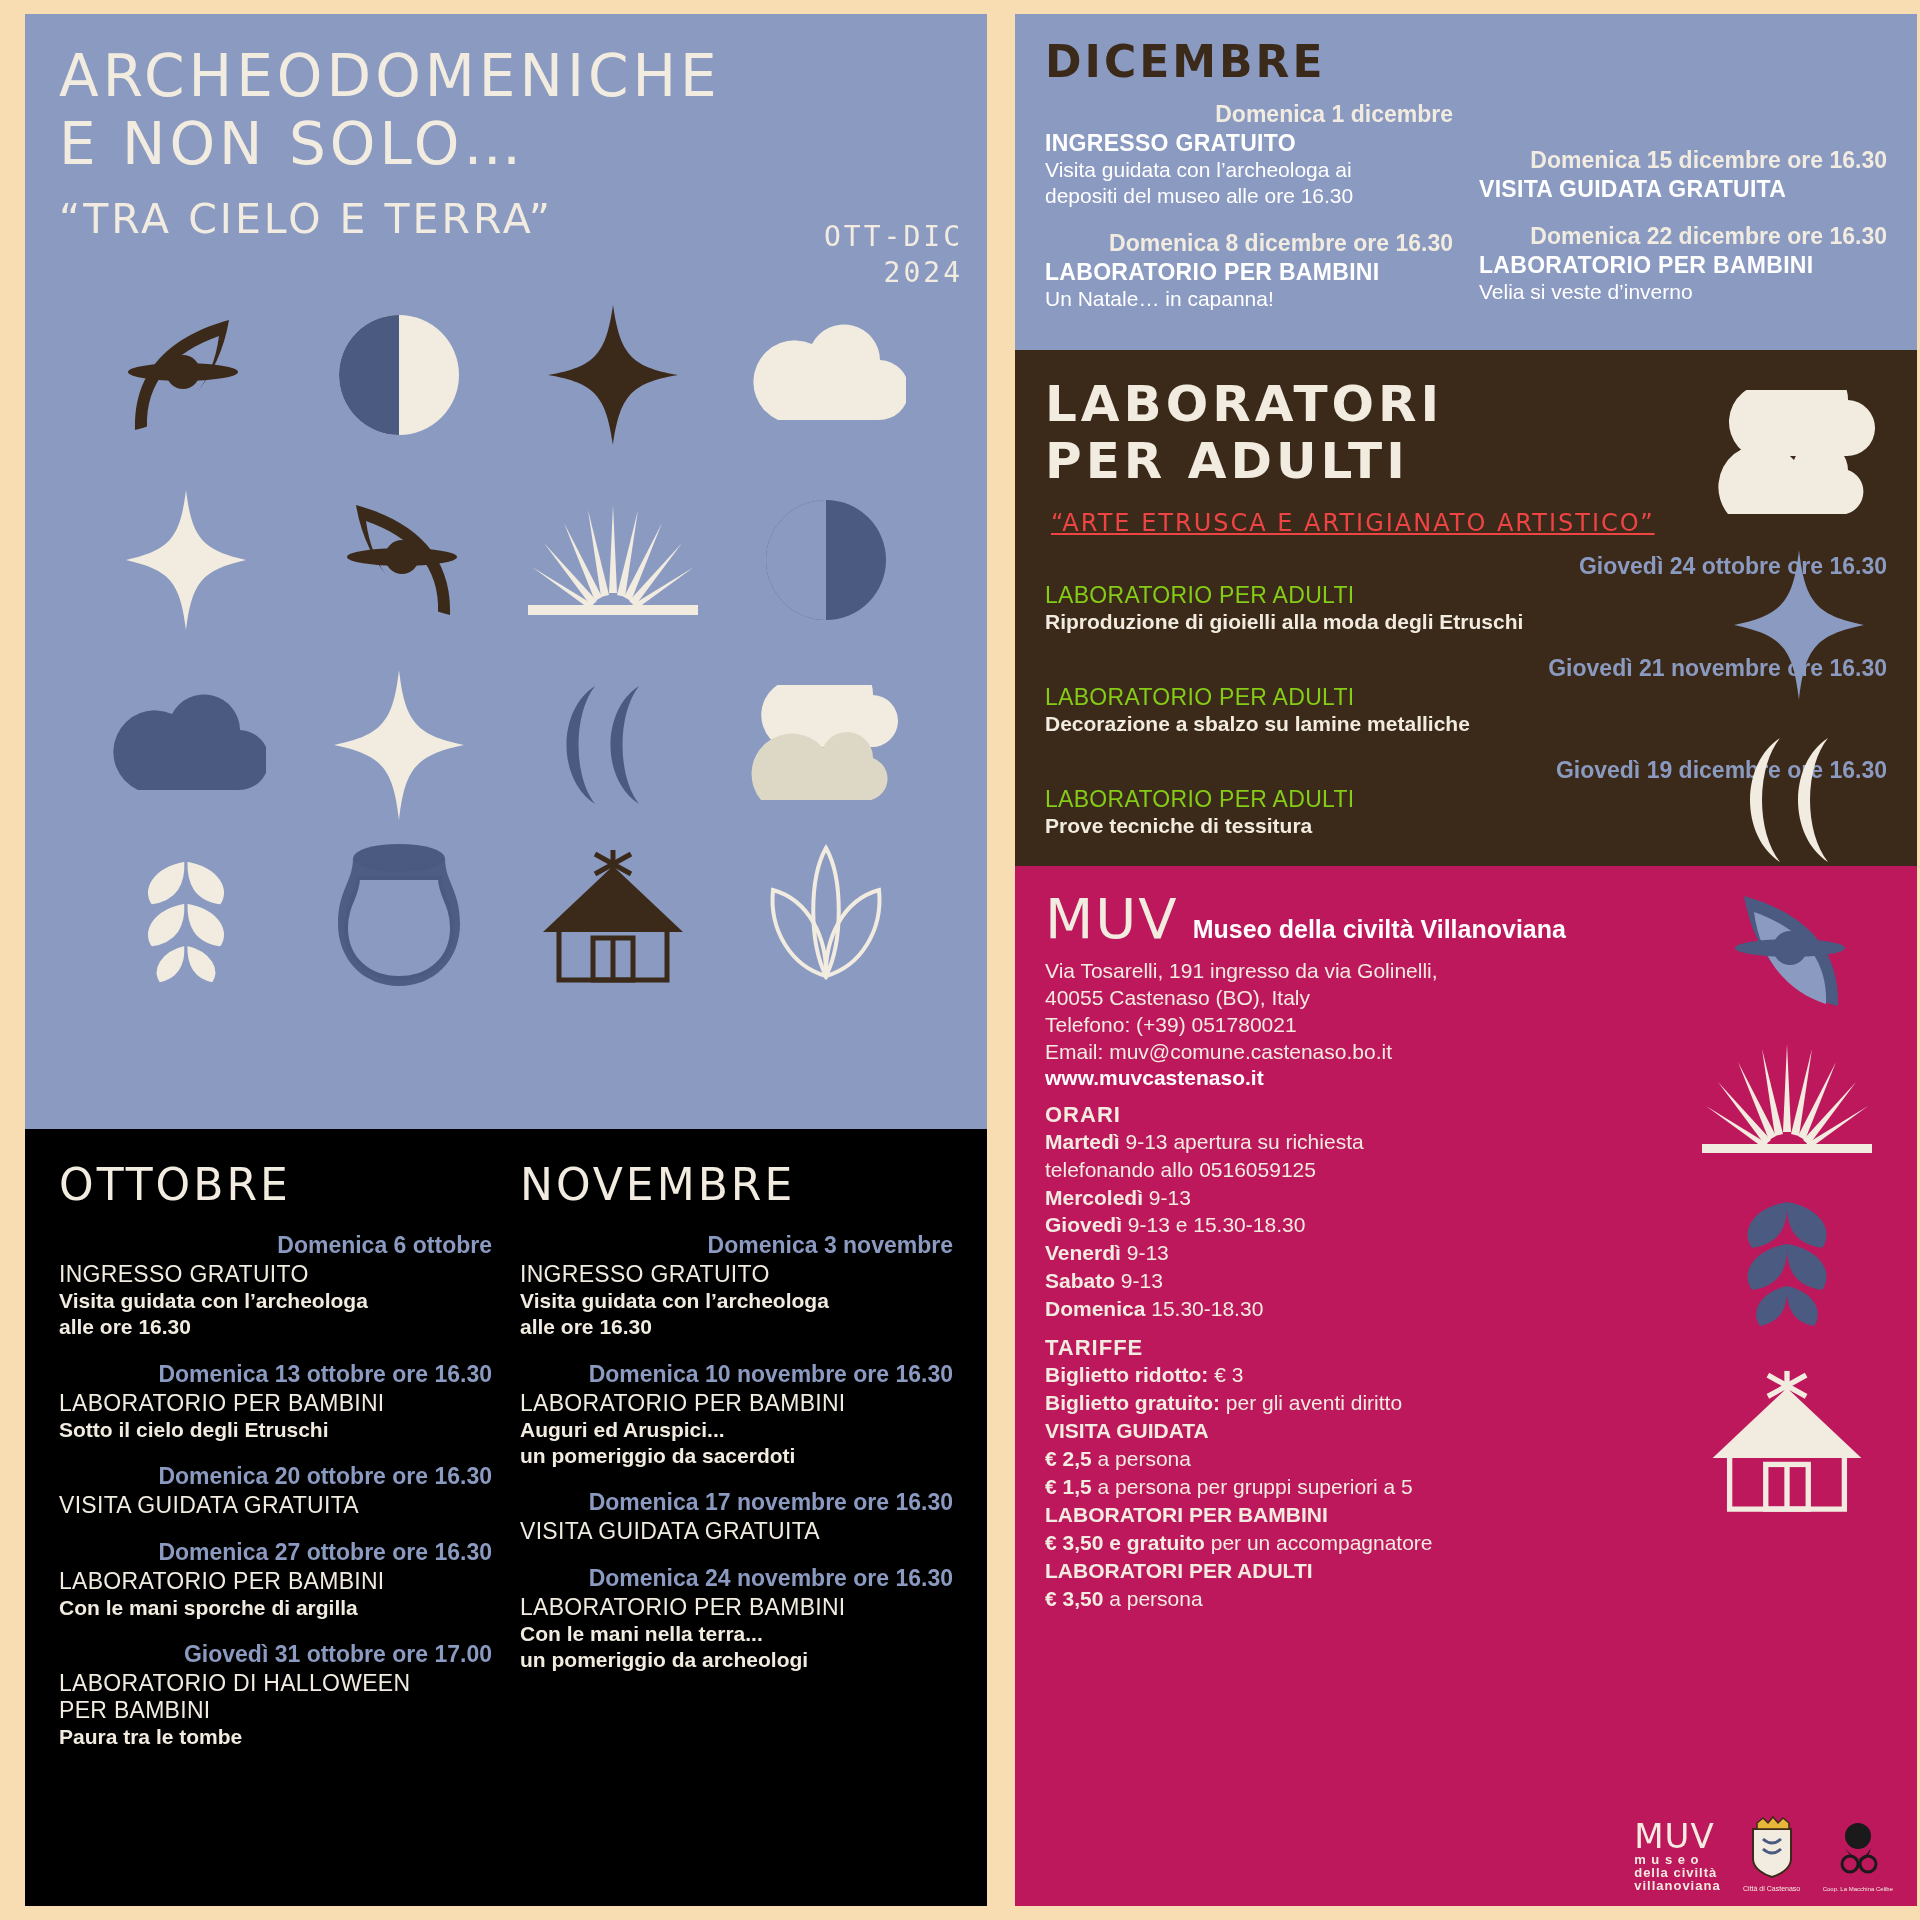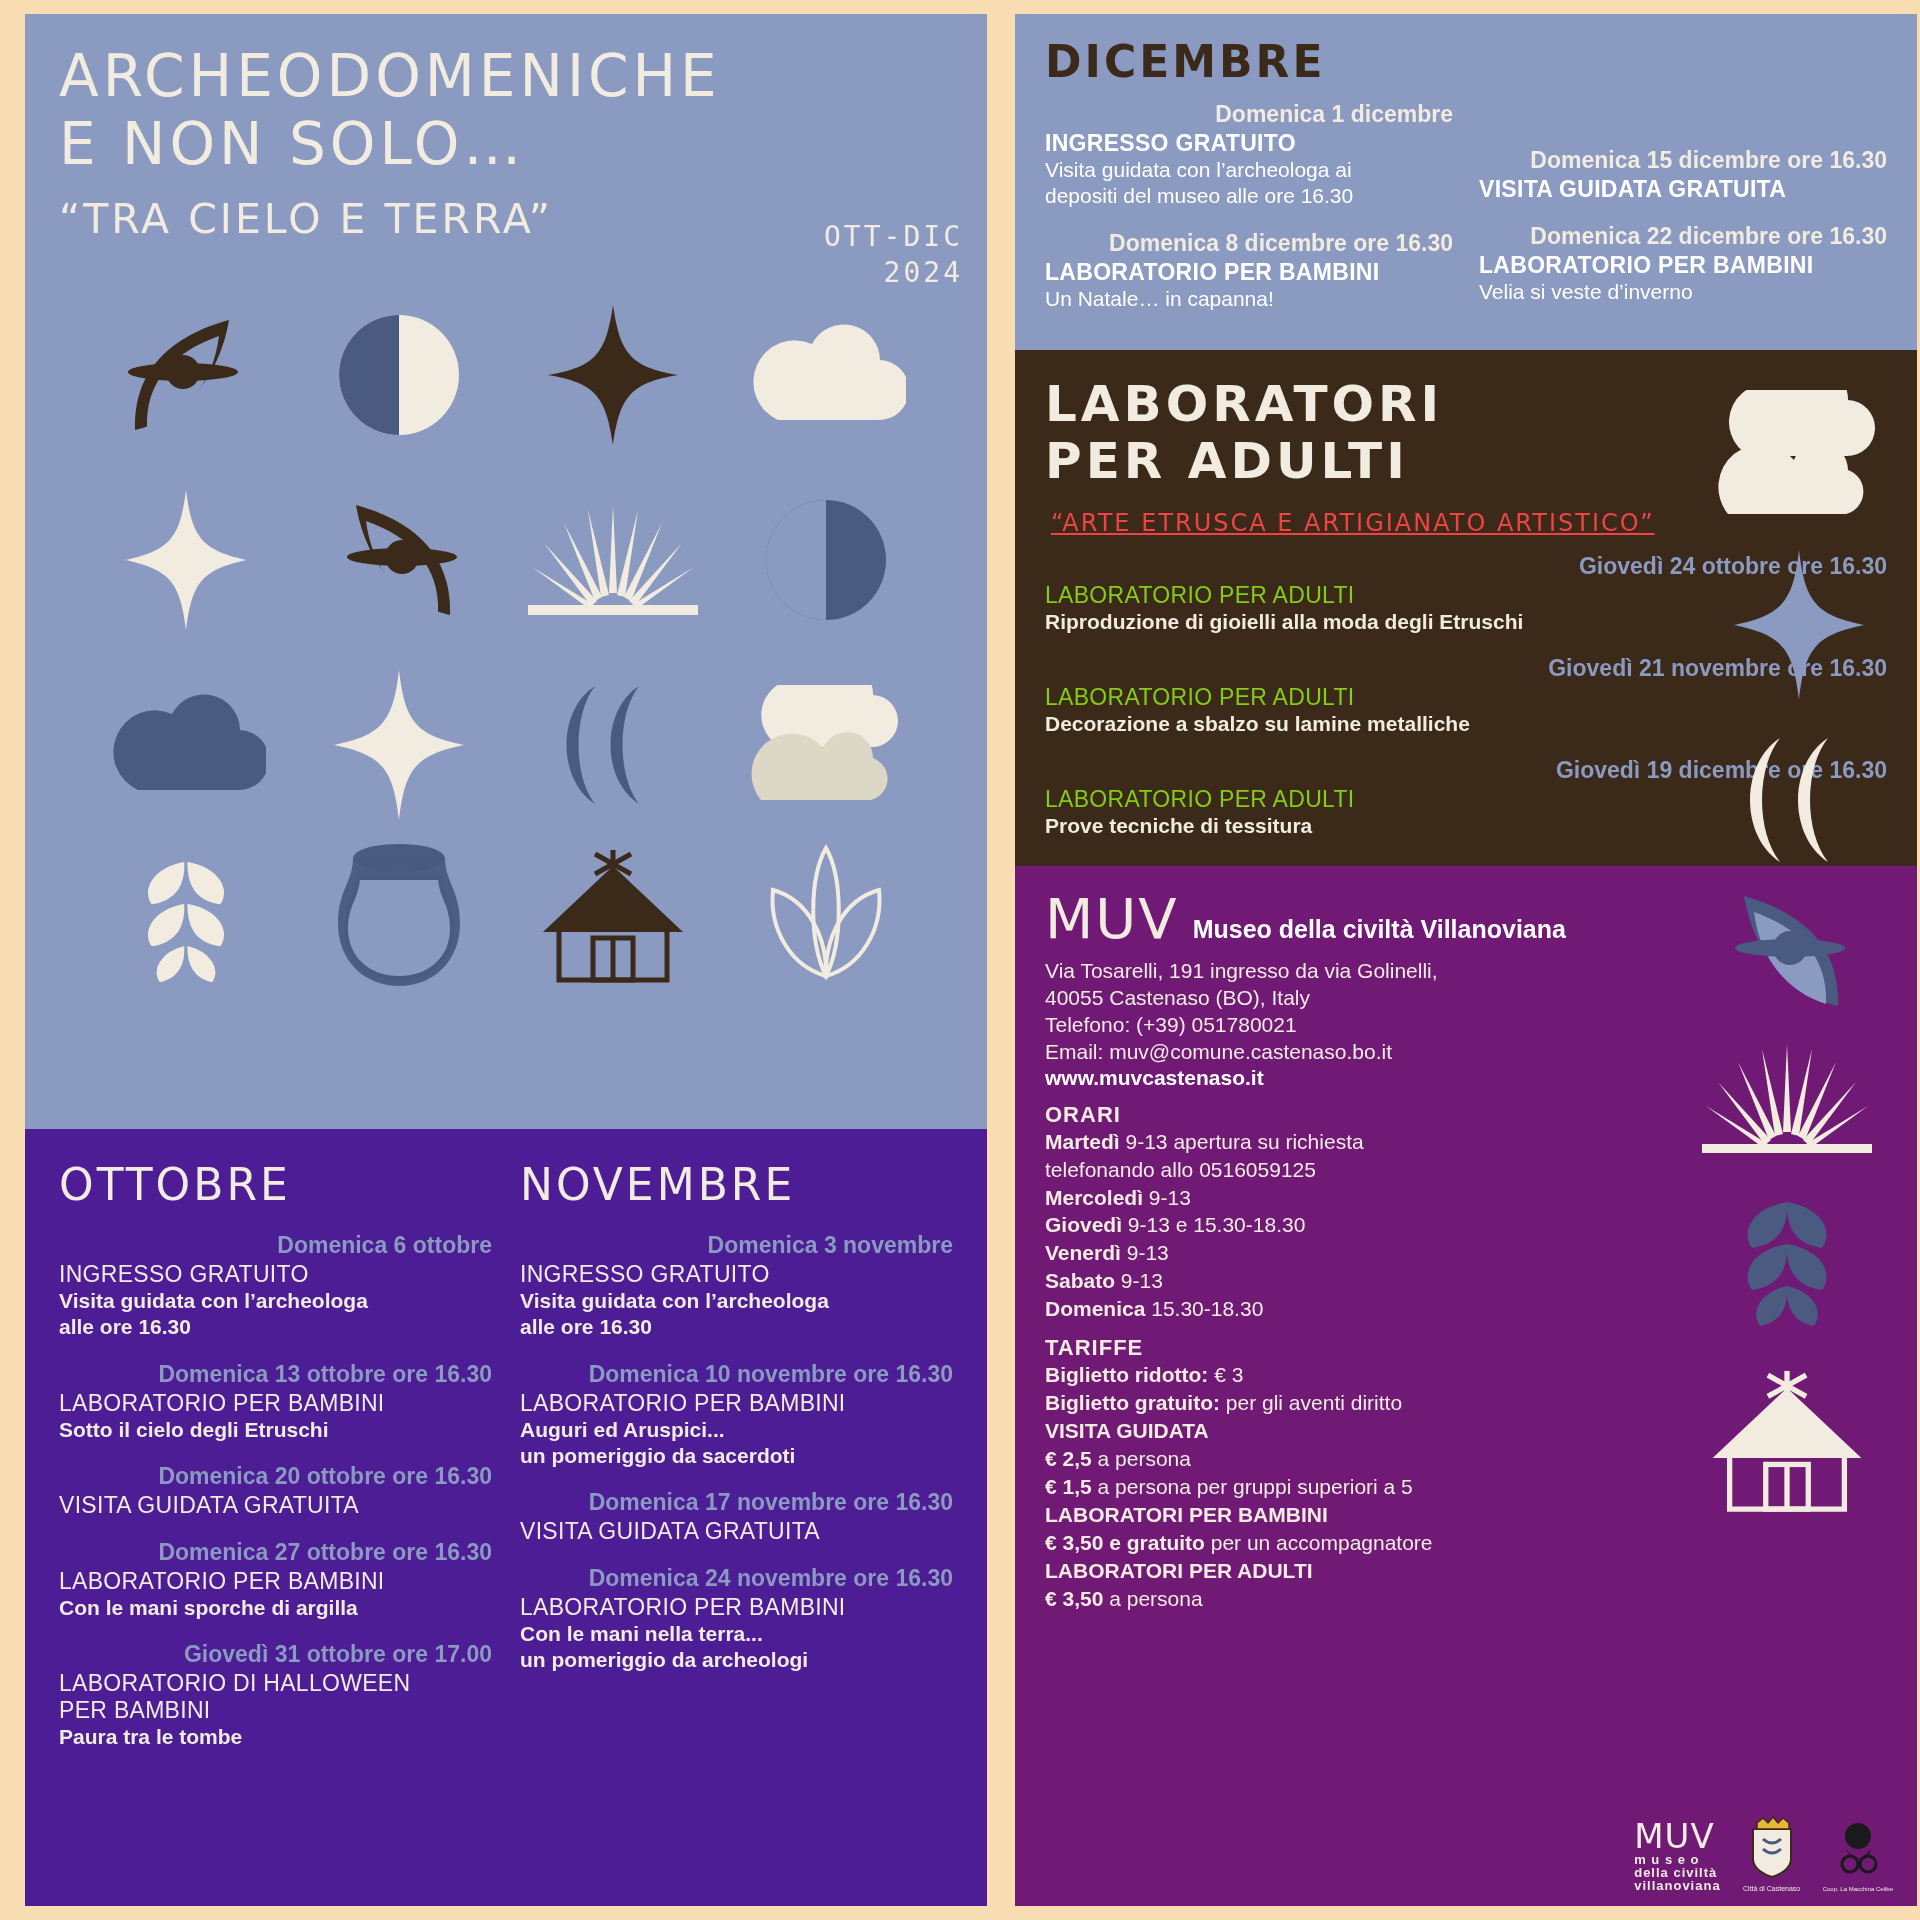--- a/index.html
+++ b/index.html
@@ -68,21 +68,21 @@
     grid-template-columns: repeat(4, 1fr);
     grid-template-rows: repeat(3, 185px);
     align-items: center;
     justify-items: center;
     padding: 0 20px;
   }
   .icon-cell { width: 100%; height: 100%; display: flex; align-items: center; justify-content: center; }
 
   
   .months {
-    background: #4c1d95;
+    background: #000000;
     flex: 1;
     display: flex;
     padding: 30px 34px 22px 34px;
     gap: 28px;
   }
   .month-col { flex: 1; }
   .month-title {
     font-family: "DejaVu Sans", sans-serif;
     color: #f2ece0;
     font-size: 44px;
@@ -156,21 +156,21 @@
   .adulti .ev .desc { color: #f2ece0; font-weight: bold; }
   .adulti-icons {
     position: absolute;
     right: 18px; top: 40px;
     width: 200px;
     display: flex; flex-direction: column; align-items: center; gap: 30px;
   }
 
   
   .muv {
-    background: #701a75;
+    background: #be185d;
     flex: 1;
     padding: 20px 30px 16px 30px;
     position: relative;
     overflow: hidden;
   }
   .muv-head { display: flex; align-items: baseline; gap: 14px; }
   .muv-logo {
     font-family: "DejaVu Sans", sans-serif;
     font-size: 56px;
     color: #f2ece0;

